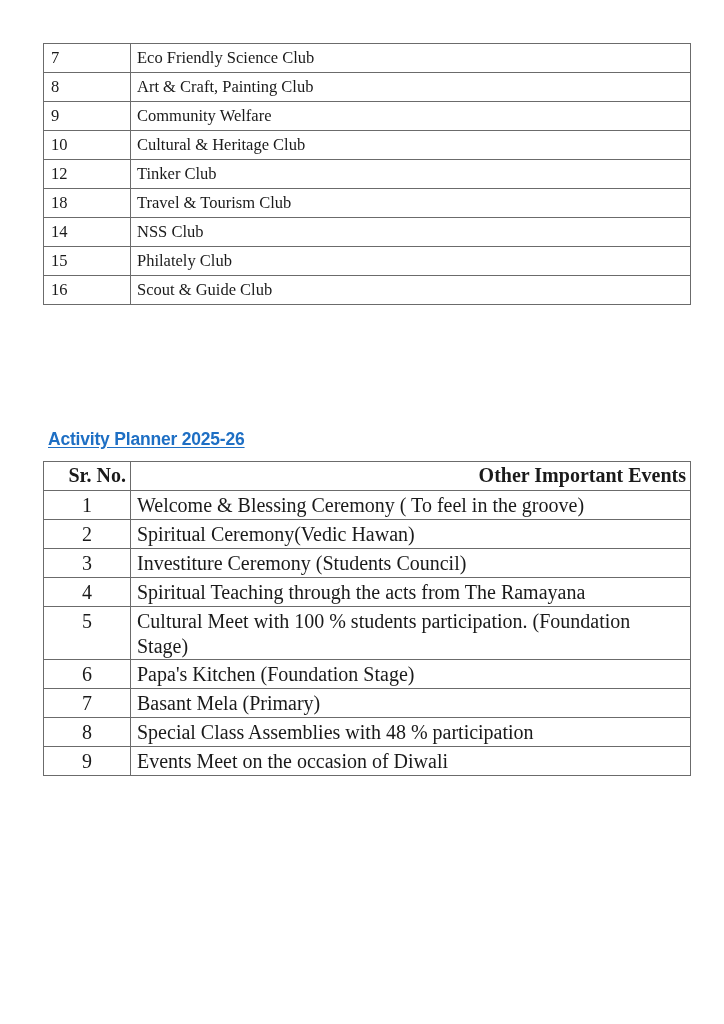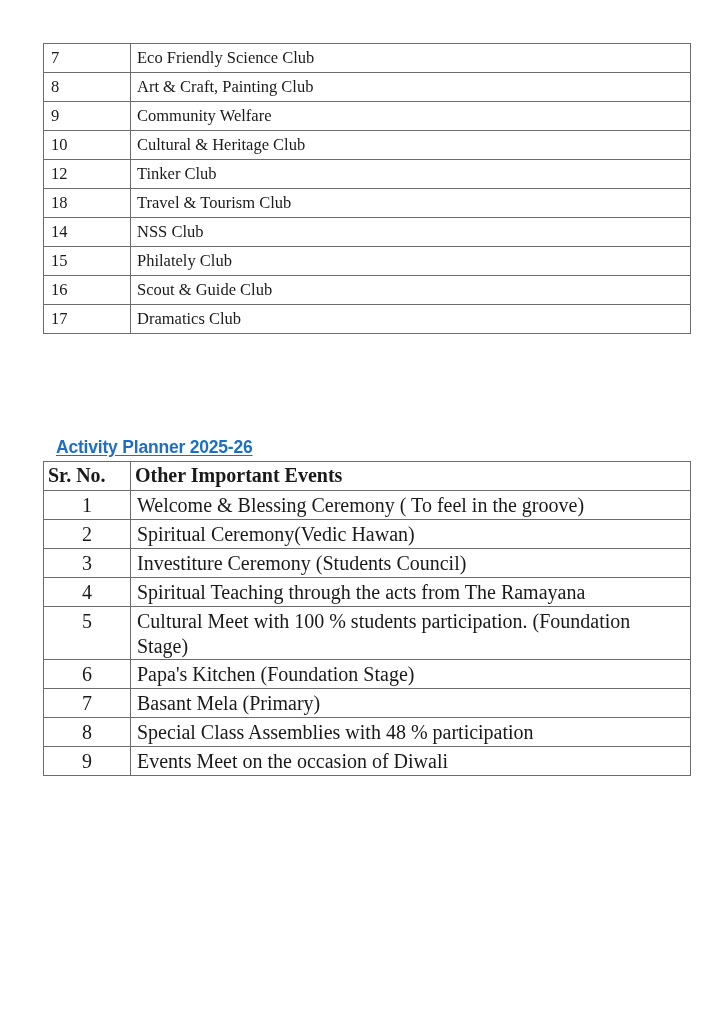--- a/index.html
+++ b/index.html
@@ -39,39 +39,39 @@
       height: 23px;
     }
     #clubs-table td.num { padding-left: 7px; }
     #clubs-table tr.multi td { height: auto; }
 
     
     .planner-heading {
       position: absolute;
       left: 44px;
       top: 425px;
-      margin: 12px;
+      margin: 4px;
       font-family: "Liberation Sans", "DejaVu Sans", sans-serif;
       font-weight: bold;
       font-size: 17.5px;
       color: #1e6fc4;
       text-decoration: underline;
       text-underline-offset: 2px;
       letter-spacing: -0.2px;
     }
 
     
     #events-table {
       top: 461px;
     }
     #events-table col.c1 { width: 87px; }
     #events-table th {
       font-size: 20px;
       font-weight: bold;
-      text-align: left;
+      text-align: right;
       line-height: 25px;
       padding: 1px 4px 1px 4px;
       height: 26px;
     }
     #events-table td {
       font-size: 20px;
       line-height: 25px;
       padding: 2px 6px 0px 6px;
       height: 26px;
     }
@@ -114,24 +114,20 @@
       <td class="num">14</td>
       <td>NSS Club</td>
     </tr>
     <tr>
       <td class="num">15</td>
       <td>Philately Club</td>
     </tr>
     <tr>
       <td class="num">16</td>
       <td>Scout &amp; Guide Club</td>
-    </tr>
-    <tr>
-      <td class="num">17</td>
-      <td>Dramatics Club</td>
     </tr>
   </tbody>
 </table>
 
 <h2 class="planner-heading">Activity Planner 2025-26</h2>
 
 <table id="events-table">
   <colgroup>
       <col class="c1">
       <col class="c2">

